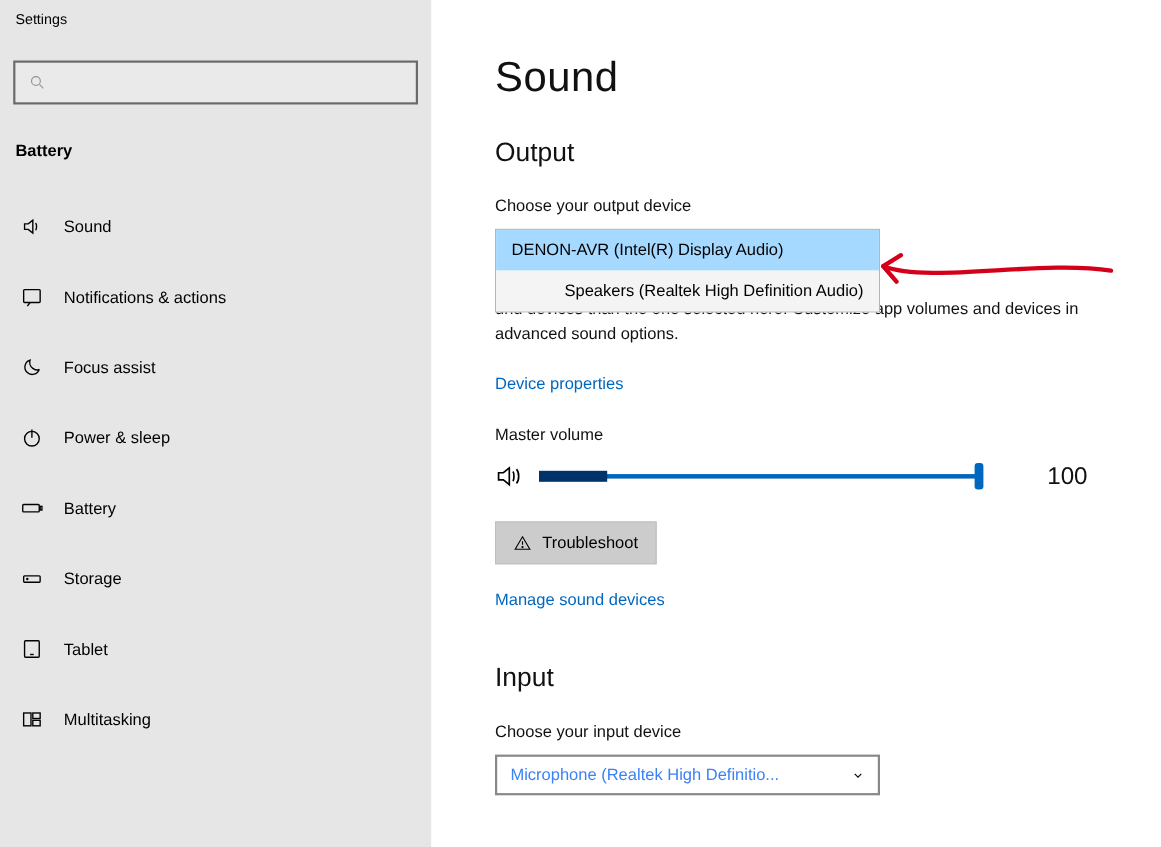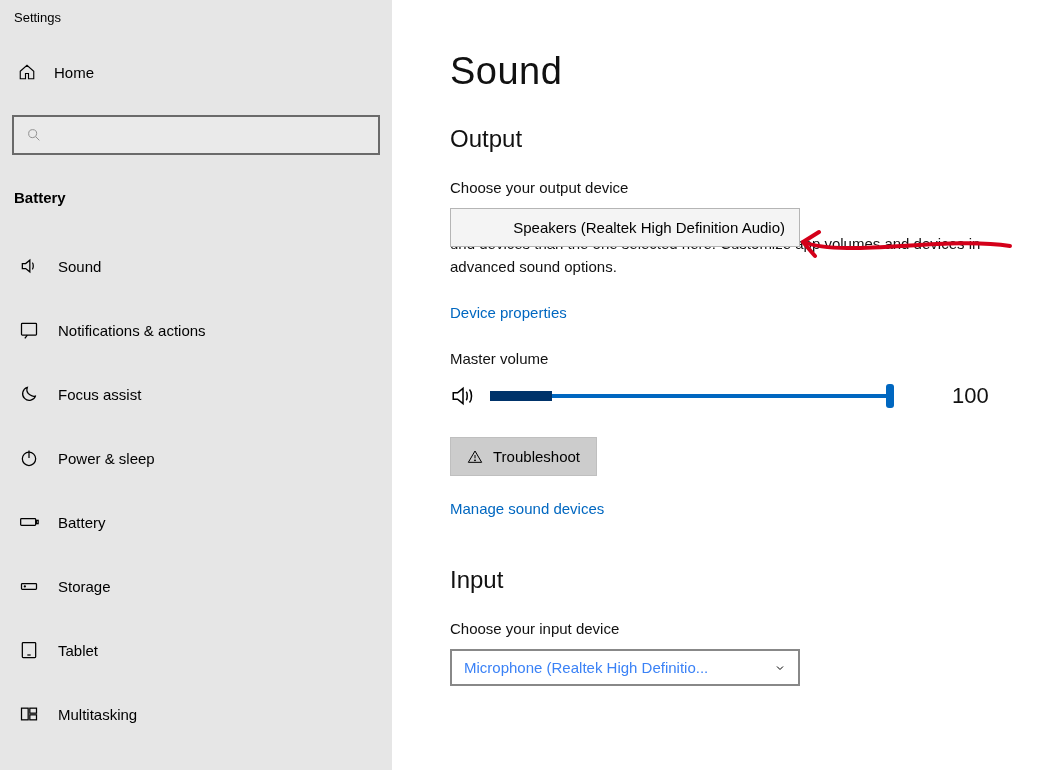--- a/index.html
+++ b/index.html
@@ -51,28 +51,20 @@
     .arrow-annot { position: absolute; top: 228px; right: 40px; pointer-events: none; }
 
     svg { display: block; }
   </style>
 </head>
 <body>
 
 <div class="sidebar">
   <div class="sidebar-title">Settings</div>
 
-  <div class="home-row">
-    <span class="icon">
-      <svg viewBox="0 0 24 24" width="18" height="18" fill="none" stroke="#000" stroke-width="1.5">
-          <path d="M3 11 L12 3 L21 11 V21 H14 V14 H10 V21 H3 Z"></path>
-        </svg>
-    </span>
-    <span class="label">Home</span>
-  </div>
 
   <div class="search-wrap">
     <span class="s-icon">
       <svg viewBox="0 0 24 24" width="16" height="16" fill="none" stroke="#555" stroke-width="1.5">
           <circle cx="10" cy="10" r="6"></circle>
           <line x1="15" y1="15" x2="20" y2="20"></line>
         </svg>
     </span>
   </div>
 
@@ -153,20 +145,21 @@
 </div>
 
 <div class="main">
   <h1 class="page-title">Sound</h1>
 
   <h2 class="section-h">Output</h2>
 
   <div class="field-label">Choose your output device</div>
 
   <div class="dropdown-open">
+    <div class="opt selected">DENON-AVR (Intel(R) Display Audio)</div>
     <div class="opt">Speakers (Realtek High Definition Audio)</div>
   </div>
 
   <p class="note-text">und devices than the one selected here. Customize app volumes and devices in advanced sound options.</p>
 
   <a class="link">Device properties</a>
 
   <div class="field-label" style="margin-top:28px;">Master volume</div>
 
   <div class="slider-row">

